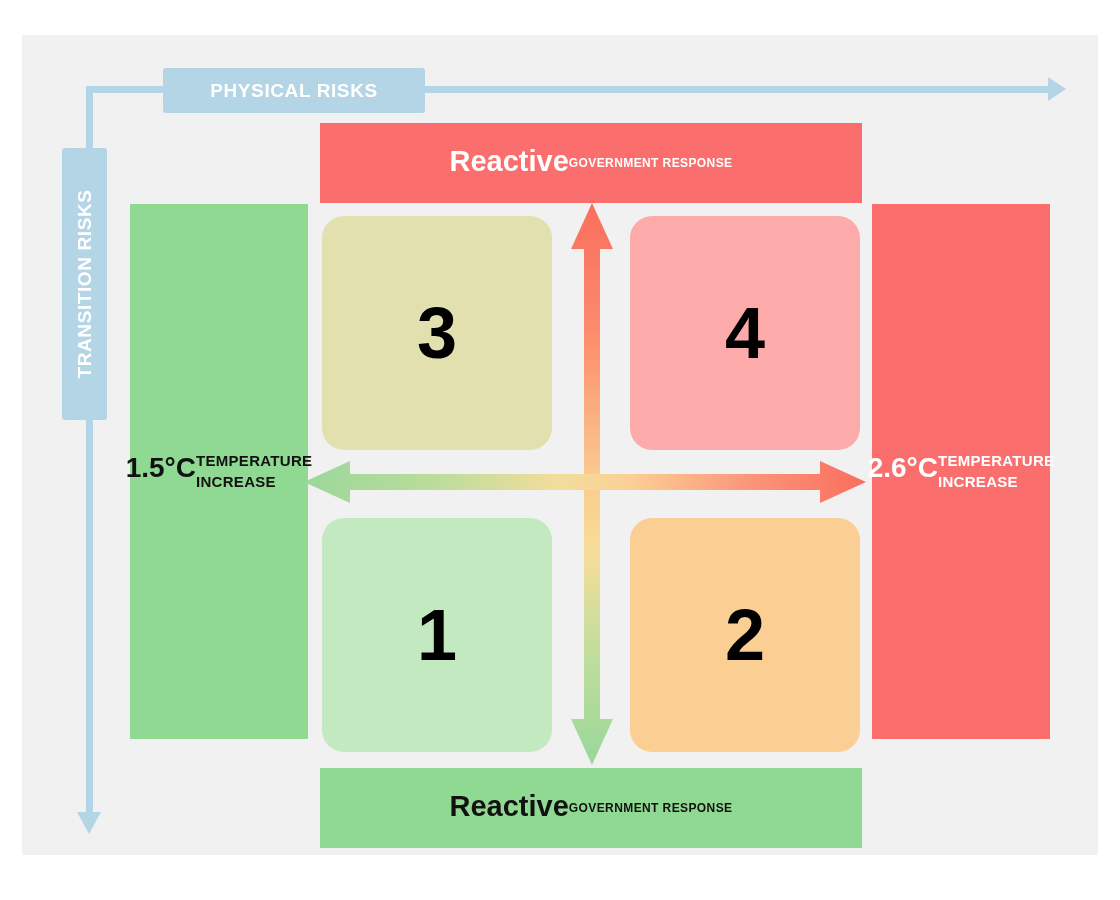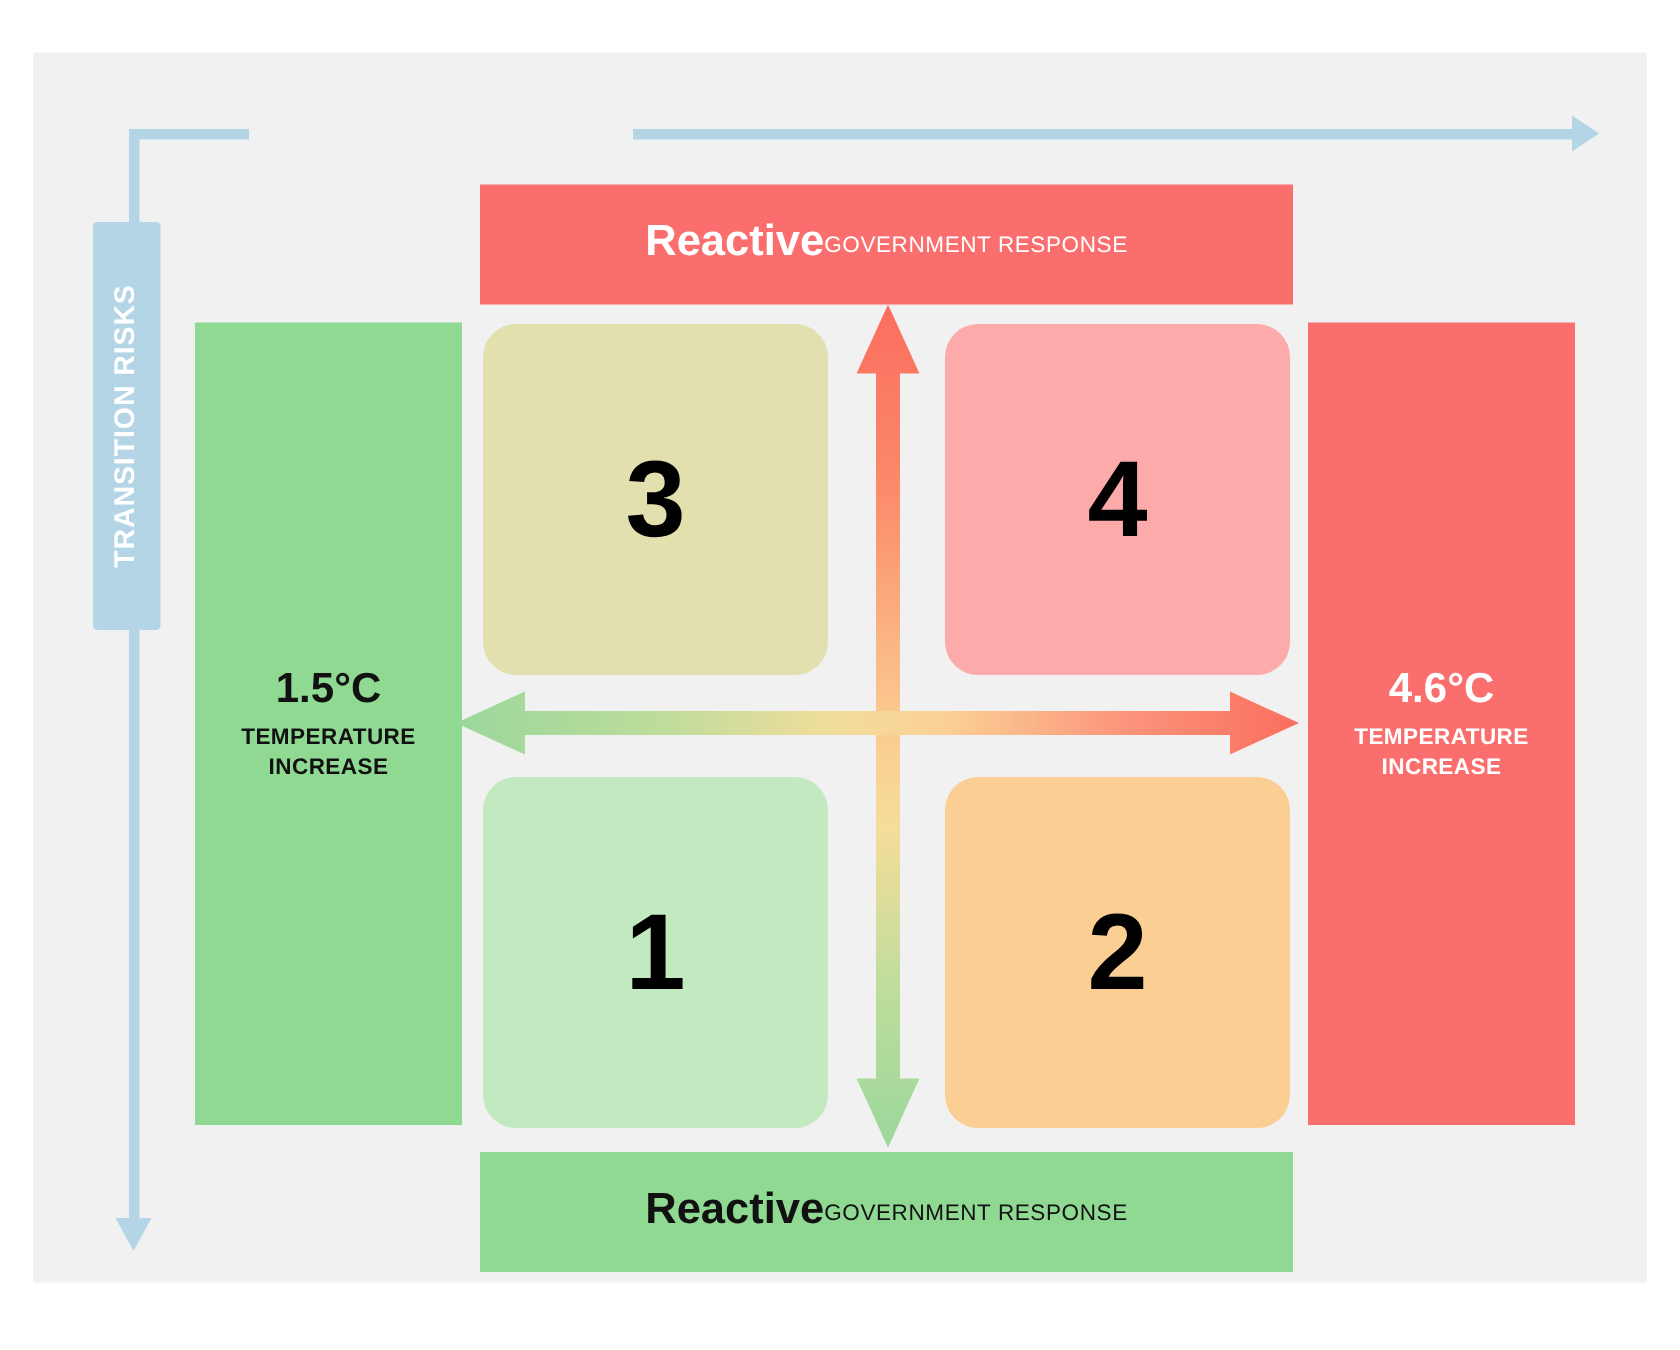--- a/index.html
+++ b/index.html
@@ -138,37 +138,37 @@
     background: #90d993;
     color: #111111;
   }
   .banner .big {
     font-size: 29px;
     font-weight: bold;
     line-height: 1.05;
     margin-bottom: 4px;
   }
   .banner .small {
-    font-size: 15px;
-    font-weight: normal;
+    font-size: 12px;
+    font-weight: bold;
     letter-spacing: 0.4px;
     text-align: right;
   }
 
   
   .sidebar-bar {
     position: absolute;
-    top: 215px;
+    top: 204px;
     height: 535px;
     display: flex;
-    flex-direction: column;
+    flex-direction: row;
     align-items: center;
     justify-content: center;
     box-sizing: border-box;
-    text-align: center;
+    text-align: left;
   }
   .bar-left {
     left: 130px;
     width: 178px;
     background: #90d993;
     color: #111111;
   }
   .bar-right {
     left: 872px;
     width: 178px;
@@ -229,20 +229,23 @@
 
   <div class="card"></div>
 
   <div class="blue-line blue-h-stub"></div>
   <div class="blue-line blue-h-long"></div>
   <div class="blue-h-head"></div>
   <div class="blue-line blue-v-top"></div>
   <div class="blue-line blue-v-bottom"></div>
   <div class="blue-v-head"></div>
 
+  <div class="chip chip-physical">
+    <span>PHYSICAL RISKS</span>
+  </div>
 
   <div class="chip chip-transition">
     <span class="vtext">TRANSITION RISKS</span>
   </div>
 
   <div class="banner banner-top">
     <div class="big">Reactive</div>
     <div class="small">GOVERNMENT RESPONSE</div>
   </div>
 
@@ -250,21 +253,21 @@
     <div class="big">Reactive</div>
     <div class="small">GOVERNMENT RESPONSE</div>
   </div>
 
   <div class="sidebar-bar bar-left">
     <div class="temp">1.5°C</div>
     <div class="cap">TEMPERATURE INCREASE</div>
   </div>
 
   <div class="sidebar-bar bar-right">
-    <div class="temp">4.6°C</div>
+    <div class="temp">2.6°C</div>
     <div class="cap">TEMPERATURE INCREASE</div>
   </div>
 
   <div class="quad quad-3">
     <span>3</span>
   </div>
   <div class="quad quad-4">
     <span>4</span>
   </div>
   <div class="quad quad-1">

